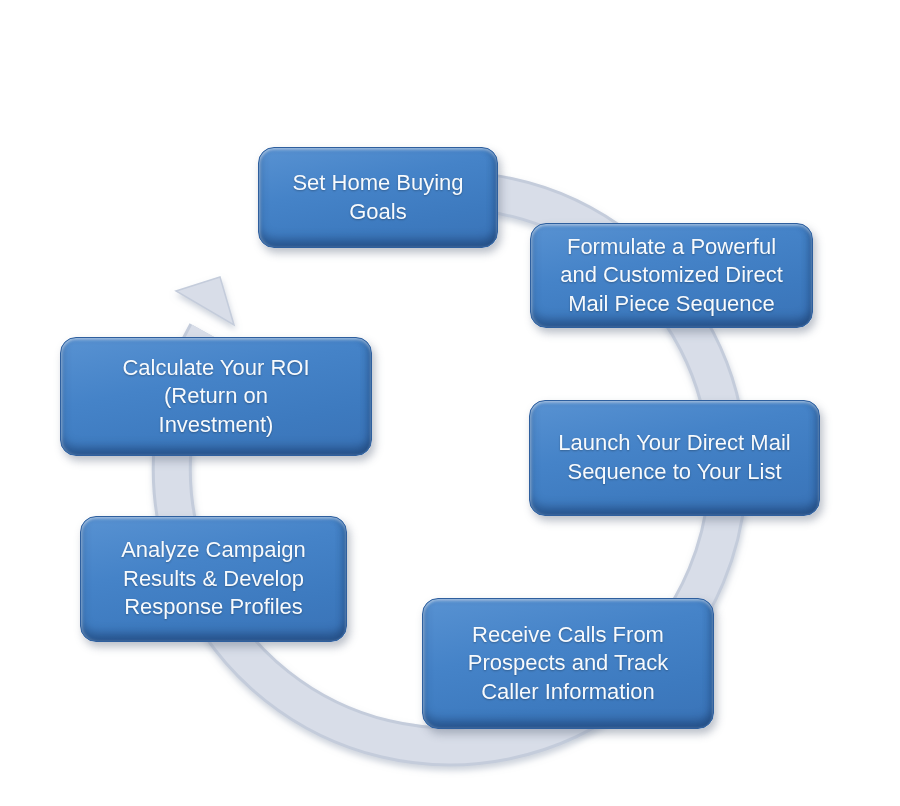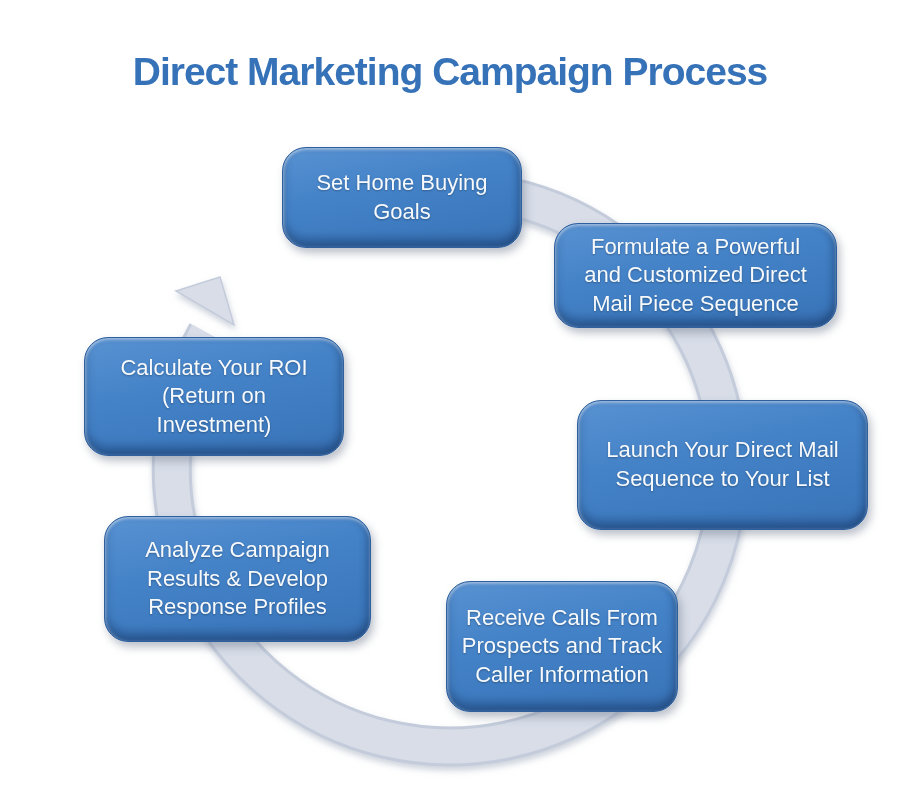--- a/index.html
+++ b/index.html
@@ -35,47 +35,45 @@
   .step {
     position: absolute;
     display: flex;
     align-items: center;
     justify-content: center;
     text-align: center;
     color: #f7fafd;
     font-size: 22px;
     line-height: 1.3;
     white-space: pre-line;
-    border-radius: 24px;
+    border-radius: 16px;
     border: 1px solid #2e5f9e;
     background: linear-gradient(168deg, #5892d2 0%, #4583c8 38%, #3d7abf 72%, #3a73b7 100%);
     box-shadow:
       inset 0 2px 3px rgba(255,255,255,0.40),
       inset 2px 0 3px rgba(255,255,255,0.18),
       inset 0 -8px 10px rgba(22,54,99,0.50),
       inset -4px 0 6px rgba(22,54,99,0.22),
       3px 5px 8px rgba(105,115,135,0.45);
     text-shadow: 0 1px 2px rgba(0,0,0,0.28);
     padding: 4px 10px;
     box-sizing: border-box;
-    margin-left: 24px;
   }
   .step-set-goals  { left: 258px; top: 147px; width: 240px; height: 101px; }
   .step-formulate  { left: 530px; top: 223px; width: 283px; height: 105px; }
-  .step-launch     { left: 553px; top: 400px; width: 291px; height: 130px; }
-  .step-receive    { left: 422px; top: 581px; width: 232px; height: 131px; }
+  .step-launch     { left: 529px; top: 400px; width: 291px; height: 116px; }
+  .step-receive    { left: 422px; top: 598px; width: 292px; height: 131px; }
   .step-analyze    { left:  80px; top: 516px; width: 267px; height: 126px; }
-  .step-roi        { left:  60px; top: 337px; width: 260px; height: 119px; }
+  .step-roi        { left:  60px; top: 337px; width: 312px; height: 119px; }
 </style>
 </head>
 <body>
 
 <div class="stage">
 
-  <h1 class="title">Direct Marketing Campaign Process</h1>
 
   <svg class="ring-svg" width="900" height="806" viewBox="0 0 900 806">
     <defs>
       <filter id="ringShadow" x="-20%" y="-20%" width="140%" height="140%">
         <feDropShadow dx="1" dy="4" stdDeviation="3" flood-color="#9aa4b8" flood-opacity="0.5"></feDropShadow>
       </filter>
     </defs>
     <g filter="url(#ringShadow)">
       <path d="M 364 204 A 278 278 0 1 1 207 333" fill="none" stroke="#c4ccdb" stroke-width="40"></path>
       <path d="M 364 204 A 278 278 0 1 1 207 333" fill="none" stroke="#d8dde8" stroke-width="34"></path>

